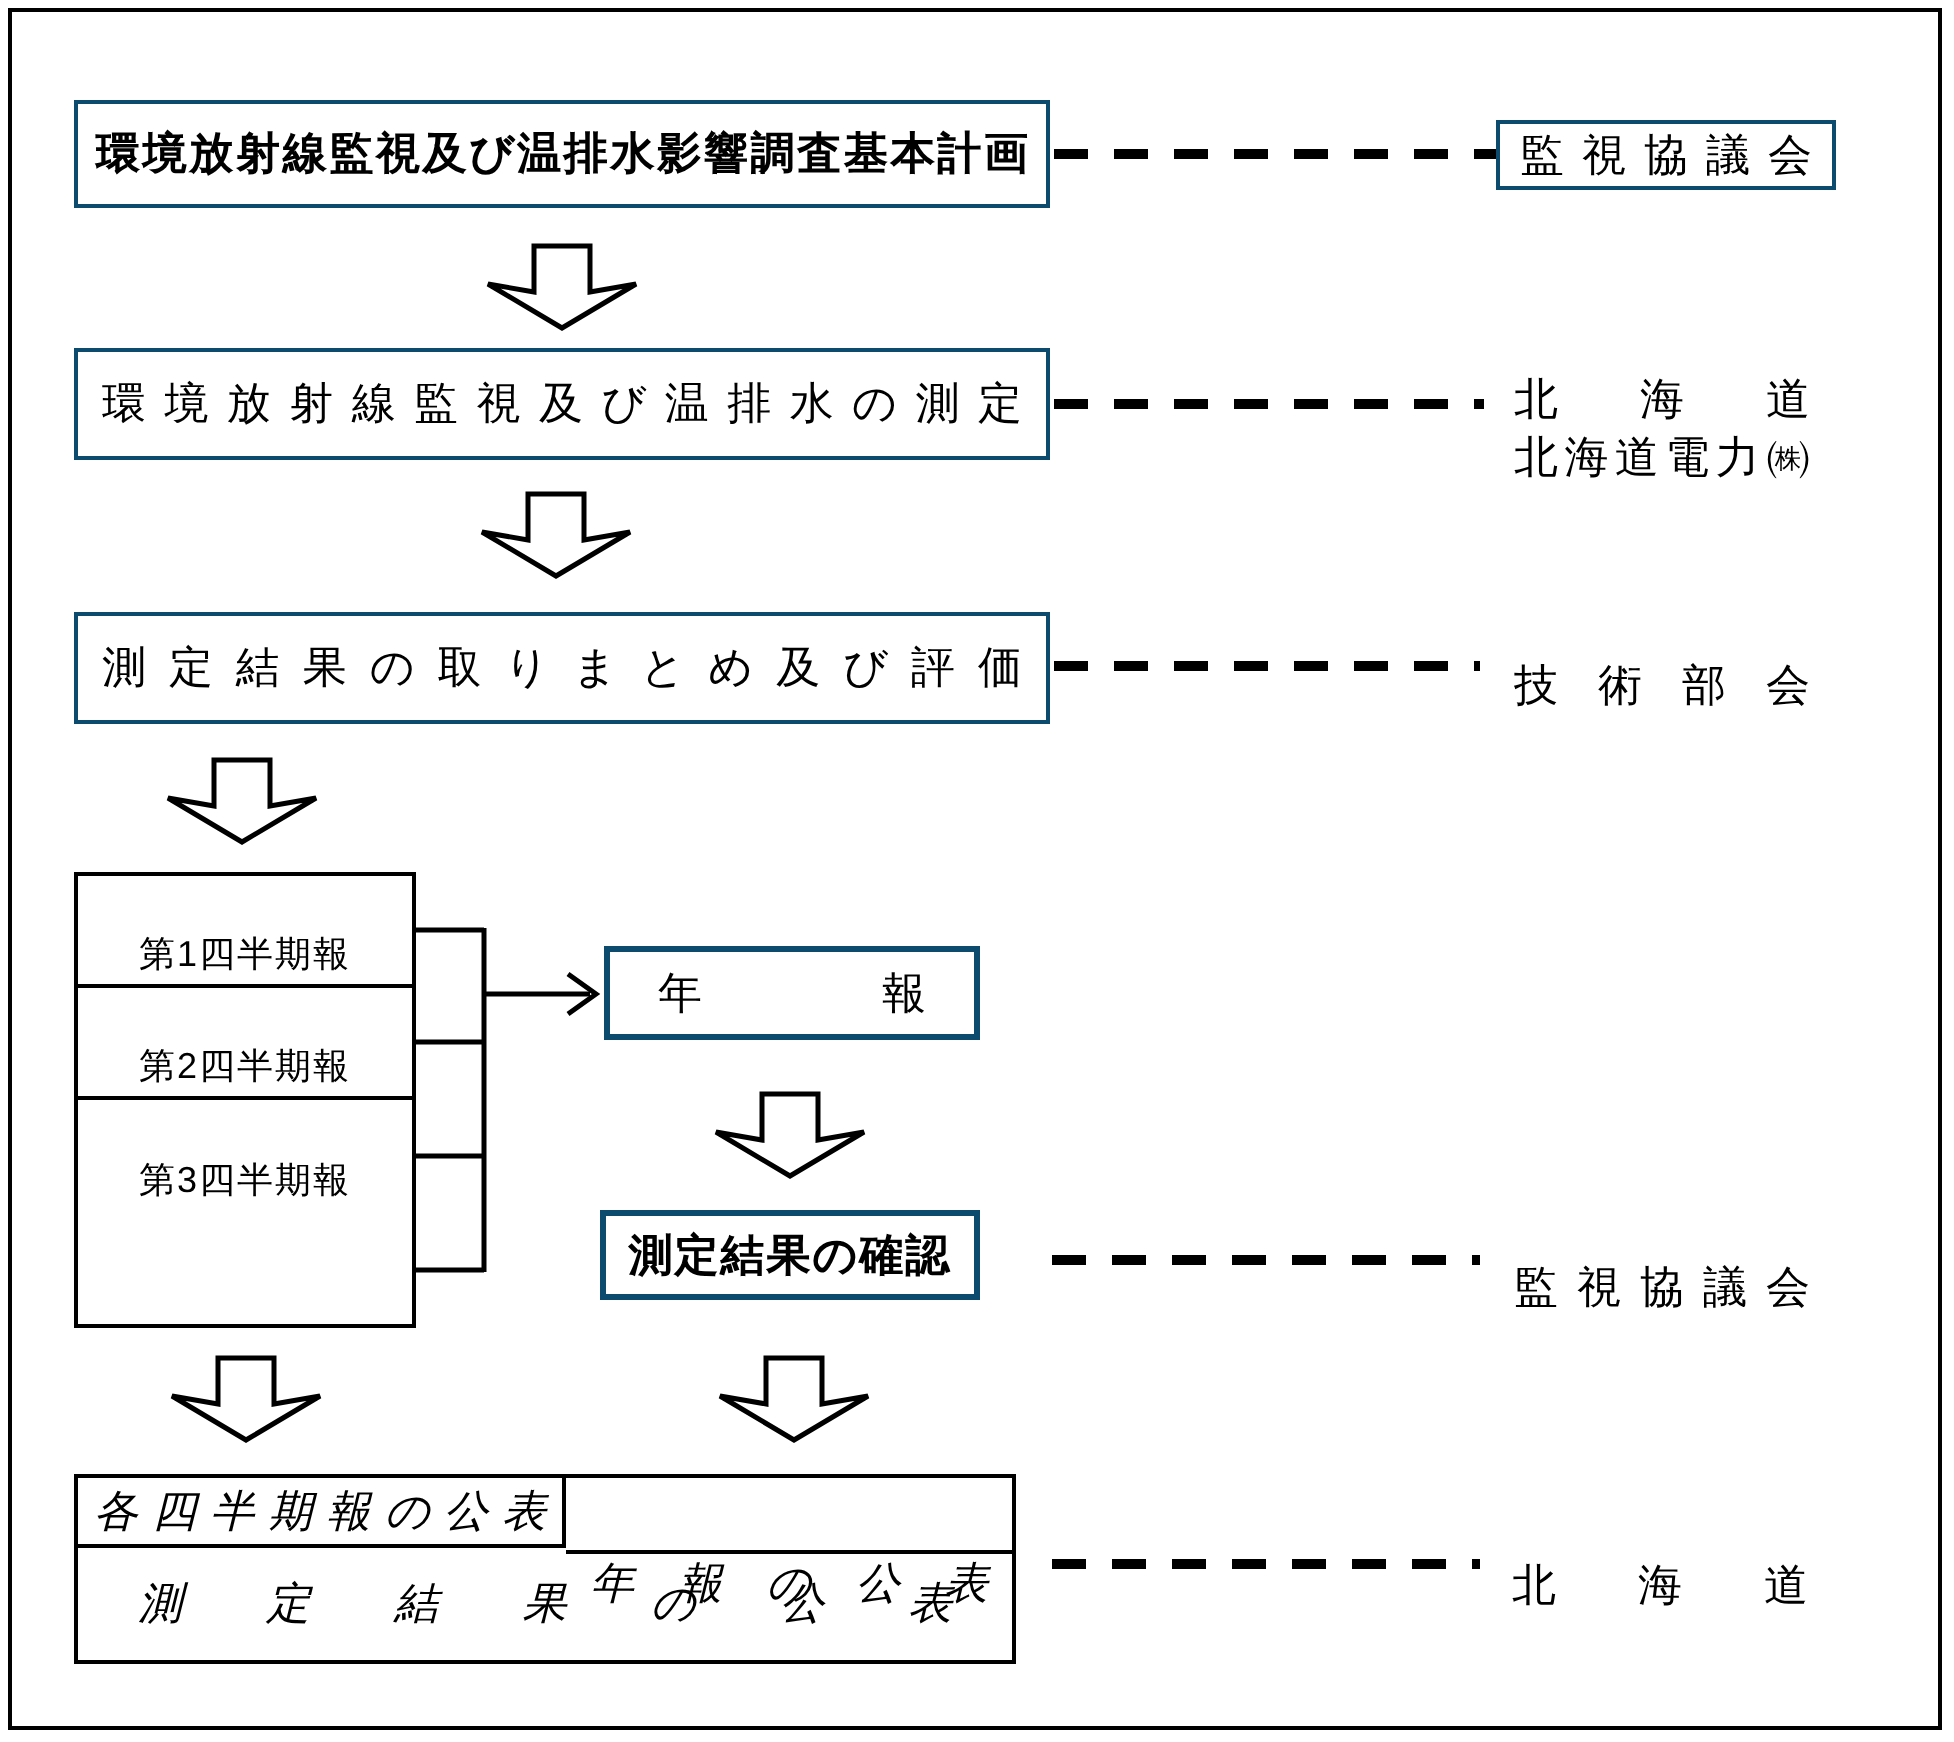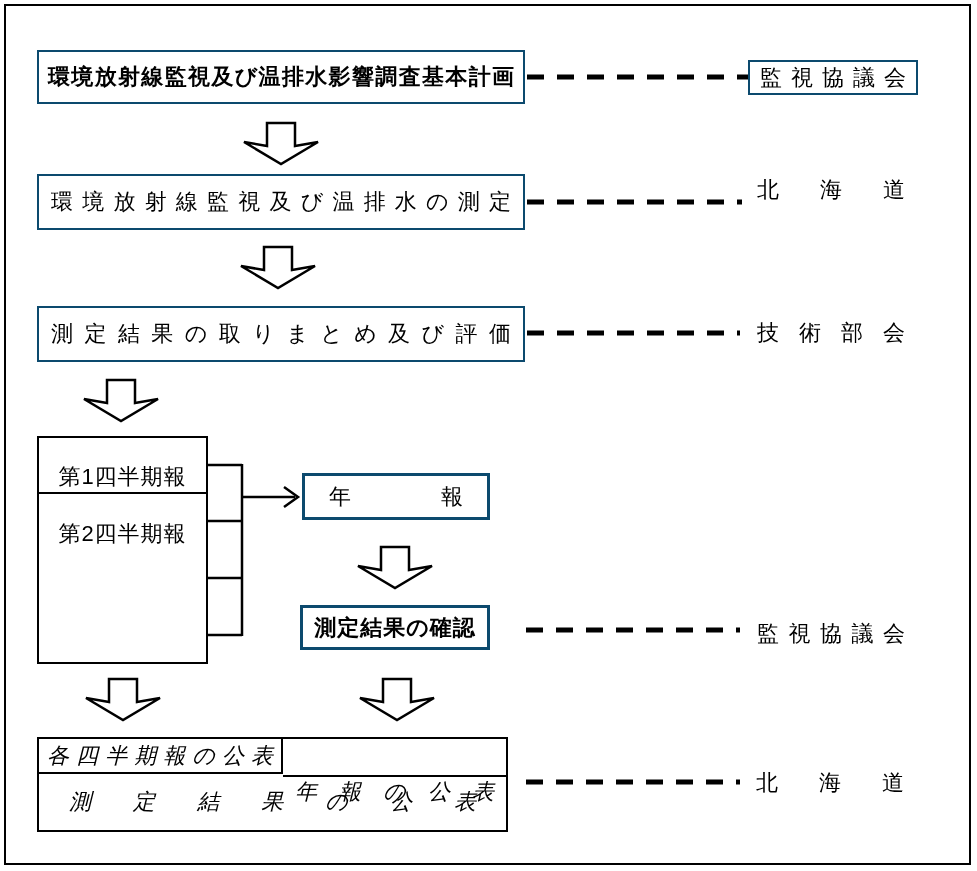--- a/index.html
+++ b/index.html
@@ -23,40 +23,40 @@
   #measurement-box { left:37px;  top:174px; width:488px; height:56px; line-height:52px; padding:0 12px; }
   #summary-box     { left:37px;  top:306px; width:488px; height:56px; line-height:52px; padding:0 12px; }
 
   #quarterly-stack {
     position:absolute; left:37px; top:436px; width:171px; height:228px;
     border:2px solid #000; box-sizing:border-box; background:#fff;
     display:grid; grid-template-rows:repeat(4,1fr);
   }
   .qrow {
     border-bottom:2px solid #000; display:flex; align-items:center;
-    justify-content:center; font-size:22px; letter-spacing:1px;margin-top:24px;
+    justify-content:center; font-size:18px; letter-spacing:1px;margin-top:24px;
   }
   .qrow:last-child { border-bottom:none; }
 
   #annual-box       { left:302px; top:473px; width:188px; height:47px; border-width:3px; line-height:41px; padding:0 24px; }
   #confirmation-box { left:300px; top:605px; width:190px; height:45px; border-width:3px; line-height:39px;
                       font-weight:bold; text-align:center; letter-spacing:1px; }
 
   #publication-table {
     position:absolute; left:37px; top:737px; width:471px; height:95px;
     border:2px solid #000; box-sizing:border-box; background:#fff;
     display:grid; grid-template-columns:244px 1fr; grid-template-rows:35px 1fr;
     font-size:22px;
   }
   .pt-cell { box-sizing:border-box;font-style:italic; }
   #pt-quarterly { border-right:2px solid #000; border-bottom:2px solid #000; line-height:33px; padding:0 8px; }
   #pt-annual    { border-bottom:2px solid #000; line-height:33px; padding:0 12px;margin-top:36px; }
   #pt-results   { grid-column:1 / 3; line-height:56px; padding:0 30px; }
 
-  .rlabel { position:absolute; font-size:22px; width:148px; }
+  .rlabel { position:absolute; font-size:22px; width:148px;margin-top:10px; }
   #hokkaido-label        { left:757px; top:175px; }
   #hokkaido-label .line  { line-height:29px; }
   #technical-label       { left:757px; top:319px; line-height:27px; }
   #council-bottom-label  { left:757px; top:620px; line-height:27px; }
   #hokkaido-bottom-label { left:756px; top:769px; line-height:27px; }
 
   #connector-layer { position:absolute; left:0; top:0; width:977px; height:871px; }
 </style>
 </head>
 <body>
@@ -88,34 +88,36 @@
 
   <div class="box jtext" id="council-top-box">監視協議会</div>
 
   <div class="box jtext" id="measurement-box">環境放射線監視及び温排水の測定</div>
 
   <div class="box jtext" id="summary-box">測定結果の取りまとめ及び評価</div>
 
   <div id="quarterly-stack">
     <div class="qrow">第1四半期報</div>
     <div class="qrow">第2四半期報</div>
+    <div class="qrow">第3四半期報</div>
   </div>
 
   <div class="box jtext" id="annual-box">年報</div>
 
   <div class="box" id="confirmation-box">測定結果の確認</div>
 
   <div id="publication-table">
     <div class="pt-cell jtext" id="pt-quarterly">各四半期報の公表</div>
     <div class="pt-cell jtext" id="pt-annual">年報の公表</div>
     <div class="pt-cell jtext" id="pt-results">測定結果の公表</div>
   </div>
 
   <div class="rlabel" id="hokkaido-label">
     <div class="line jtext">北海道</div>
+    <div class="line jtext">北海道電力㈱</div>
   </div>
 
   <div class="rlabel jtext" id="technical-label">技術部会</div>
 
   <div class="rlabel jtext" id="council-bottom-label">監視協議会</div>
 
   <div class="rlabel jtext" id="hokkaido-bottom-label">北海道</div>
 
 </div>
 

